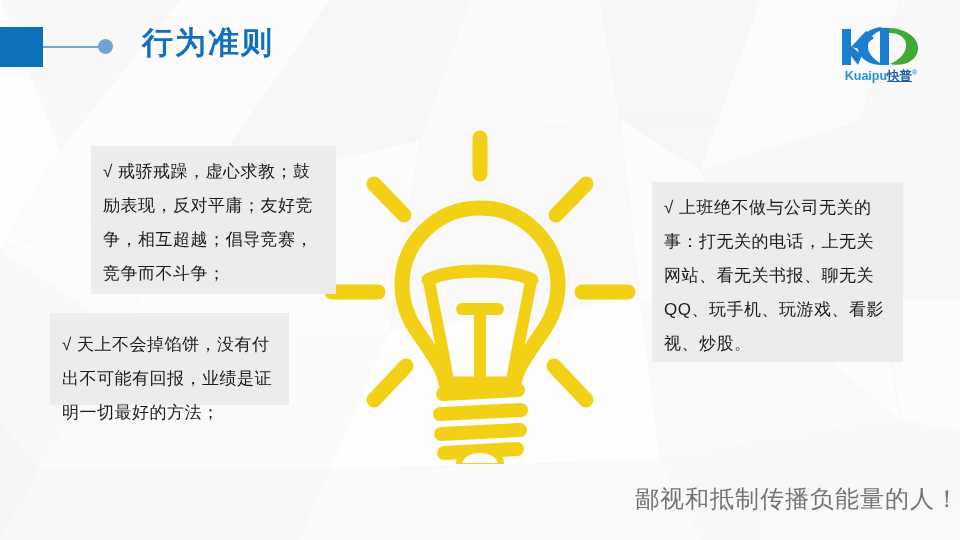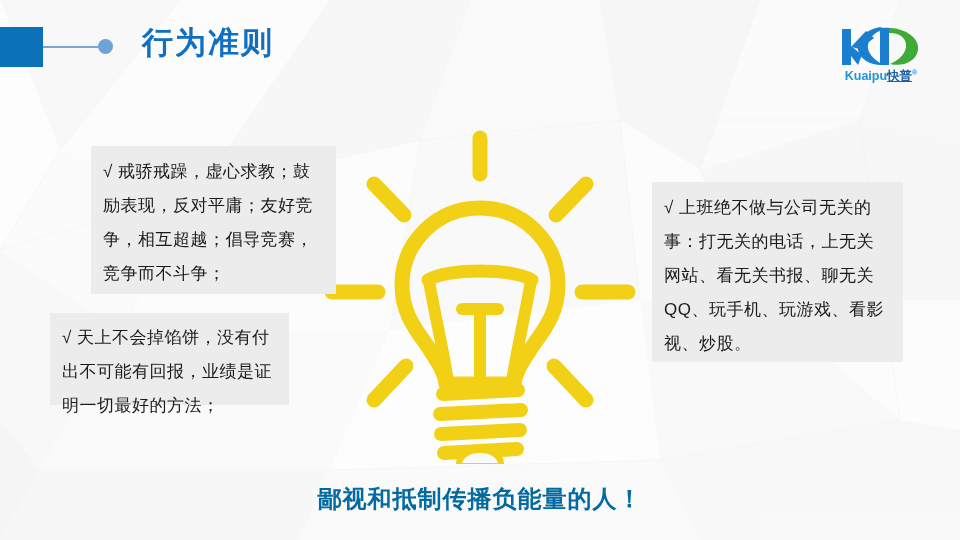--- a/index.html
+++ b/index.html
@@ -126,21 +126,21 @@
     width: 245px;
     height: 148px;
     padding: 9px 12px 8px 12px;
     margin-left: 41px;
   }
   #note-left-2 {
     left: 50px;
     top: 313px;
     width: 239px;
     height: 92px;
-    padding: 8px 12px 0 12px;
+    padding: 15px 12px 0 12px;
   }
   #note-right-1 {
     left: 652px;
     top: 182px;
     width: 251px;
     height: 180px;
     padding: 9px 12px 0 12px;
   }
 
   
@@ -152,24 +152,24 @@
     height: 348px;
     z-index: 2;
   }
 
   
   #footer-caption {
     position: absolute;
     left: 0;
     top: 483px;
     width: 960px;
-    text-align: center;
+    text-align: right;
     font-size: 24px;
-    font-weight: bold;
-    color: #0369a1;
+    font-weight: normal;
+    color: #737373;
     letter-spacing: 1px;
     z-index: 4;
   }
 </style>
 </head>
 <body>
 
 <div id="slide">
 
   <svg id="bg-texture" viewBox="0 0 960 540" preserveAspectRatio="none" aria-hidden="true">

